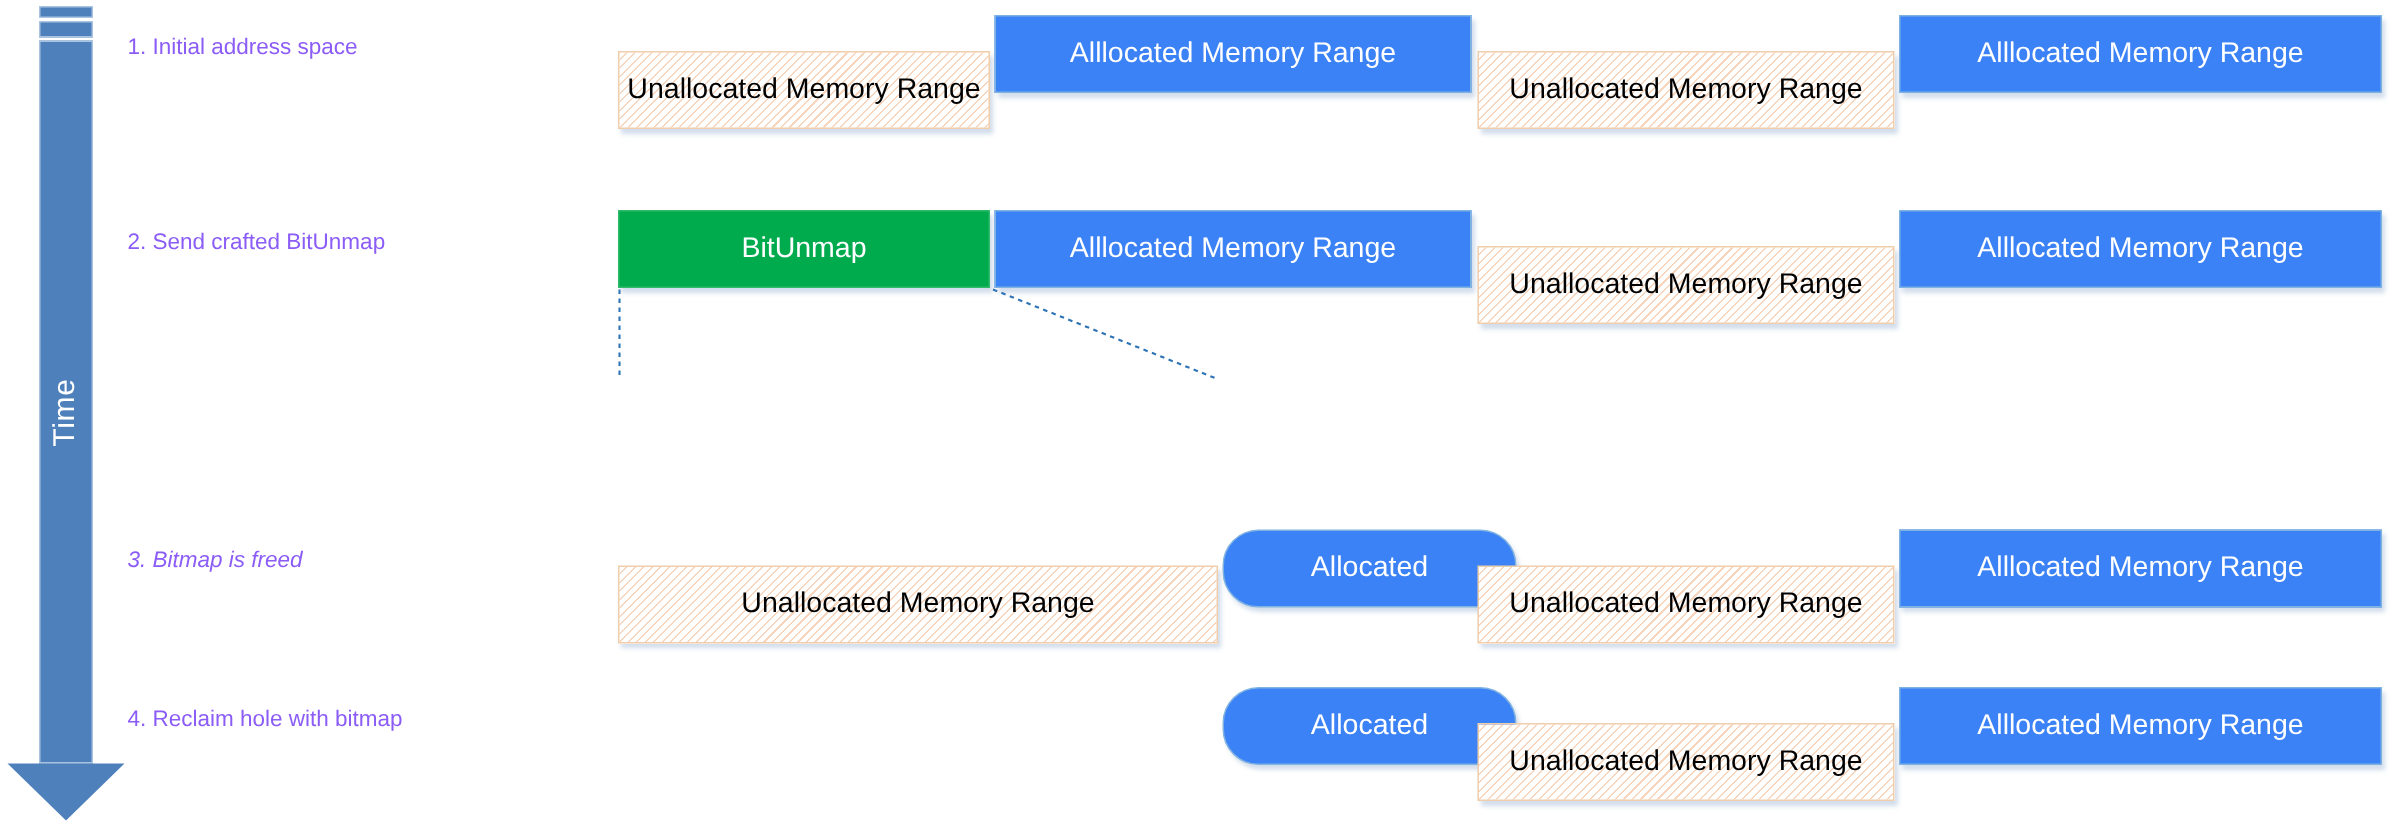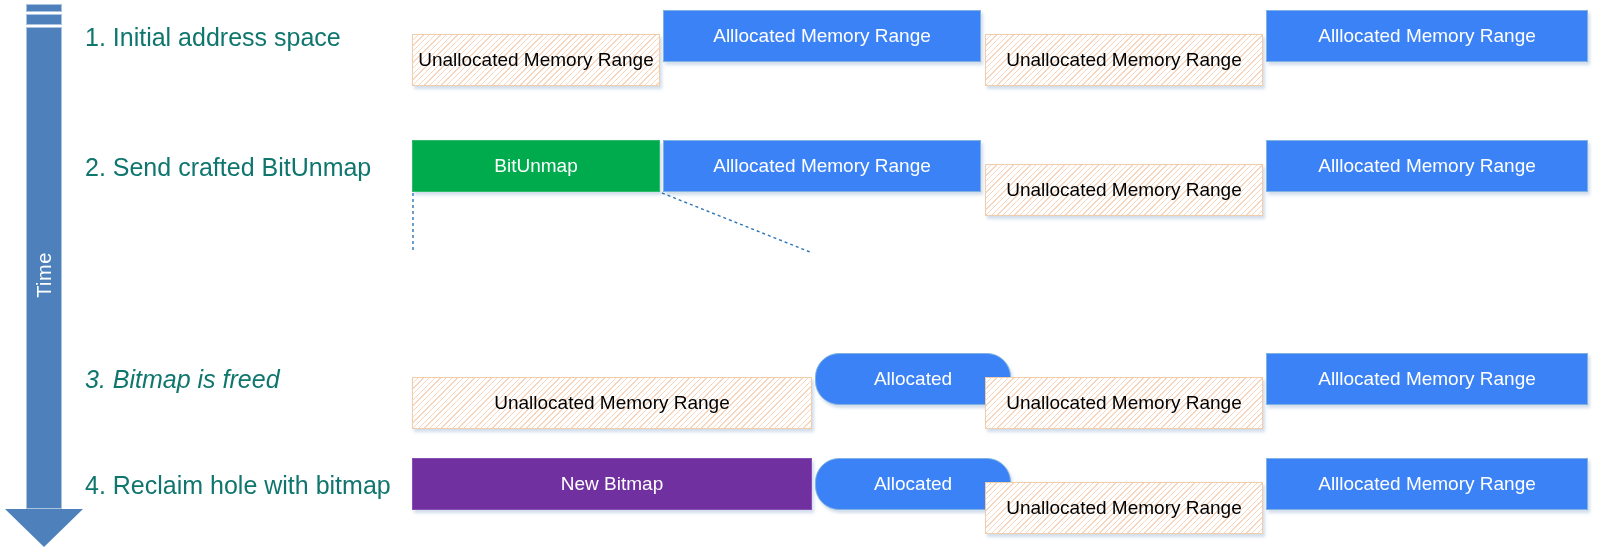--- a/index.html
+++ b/index.html
@@ -17,21 +17,21 @@
     position:absolute; left:5px; top:509px; width:0; height:0;
     border-left:39px solid transparent; border-right:39px solid transparent;
     border-top:38px solid #4e81bb;
   }
   #time-label {
     position:absolute; left:44px; top:275px; color:#ffffff; font-size:20px;
     transform:translate(-50%,-50%) rotate(-90deg); white-space:nowrap; letter-spacing:0.5px;
   }
 
   
-  .step-label { position:absolute; left:85px; color:#0f766e; font-size:25px; white-space:nowrap; }
+  .step-label { position:absolute; left:85px; color:#8b5cf6; font-size:15px; white-space:nowrap; }
   #label-1 { top:23px;  }
   #label-2 { top:153px; }
   #label-3 { top:365px;font-style:italic; }
   #label-4 { top:471px; }
 
   
   .block {
     position:absolute; height:52px; box-sizing:border-box;
     display:flex; align-items:center; justify-content:center;
     font-size:19px; white-space:nowrap;
@@ -95,18 +95,17 @@
     <line x1="13" y1="5" x2="13" y2="64" stroke="#2e74b5" stroke-width="1.4" stroke-dasharray="3,3"></line>
     <line x1="262" y1="5" x2="410" y2="64" stroke="#2e74b5" stroke-width="1.4" stroke-dasharray="3,3"></line>
   </svg>
 
 
   <div class="block hatched row3 c1-wide">Unallocated Memory Range</div>
   <div class="block blue    row3 c2-sm">Allocated</div>
   <div class="block hatched row3 c3">Unallocated Memory Range</div>
   <div class="block blue    row3 c4">Alllocated Memory Range</div>
 
-  <div class="block purple  row4 c1-wide">New Bitmap</div>
   <div class="block blue    row4 c2-sm">Allocated</div>
   <div class="block hatched row4 c3">Unallocated Memory Range</div>
   <div class="block blue    row4 c4">Alllocated Memory Range</div>
 
 </div>
 
 </body></html>

